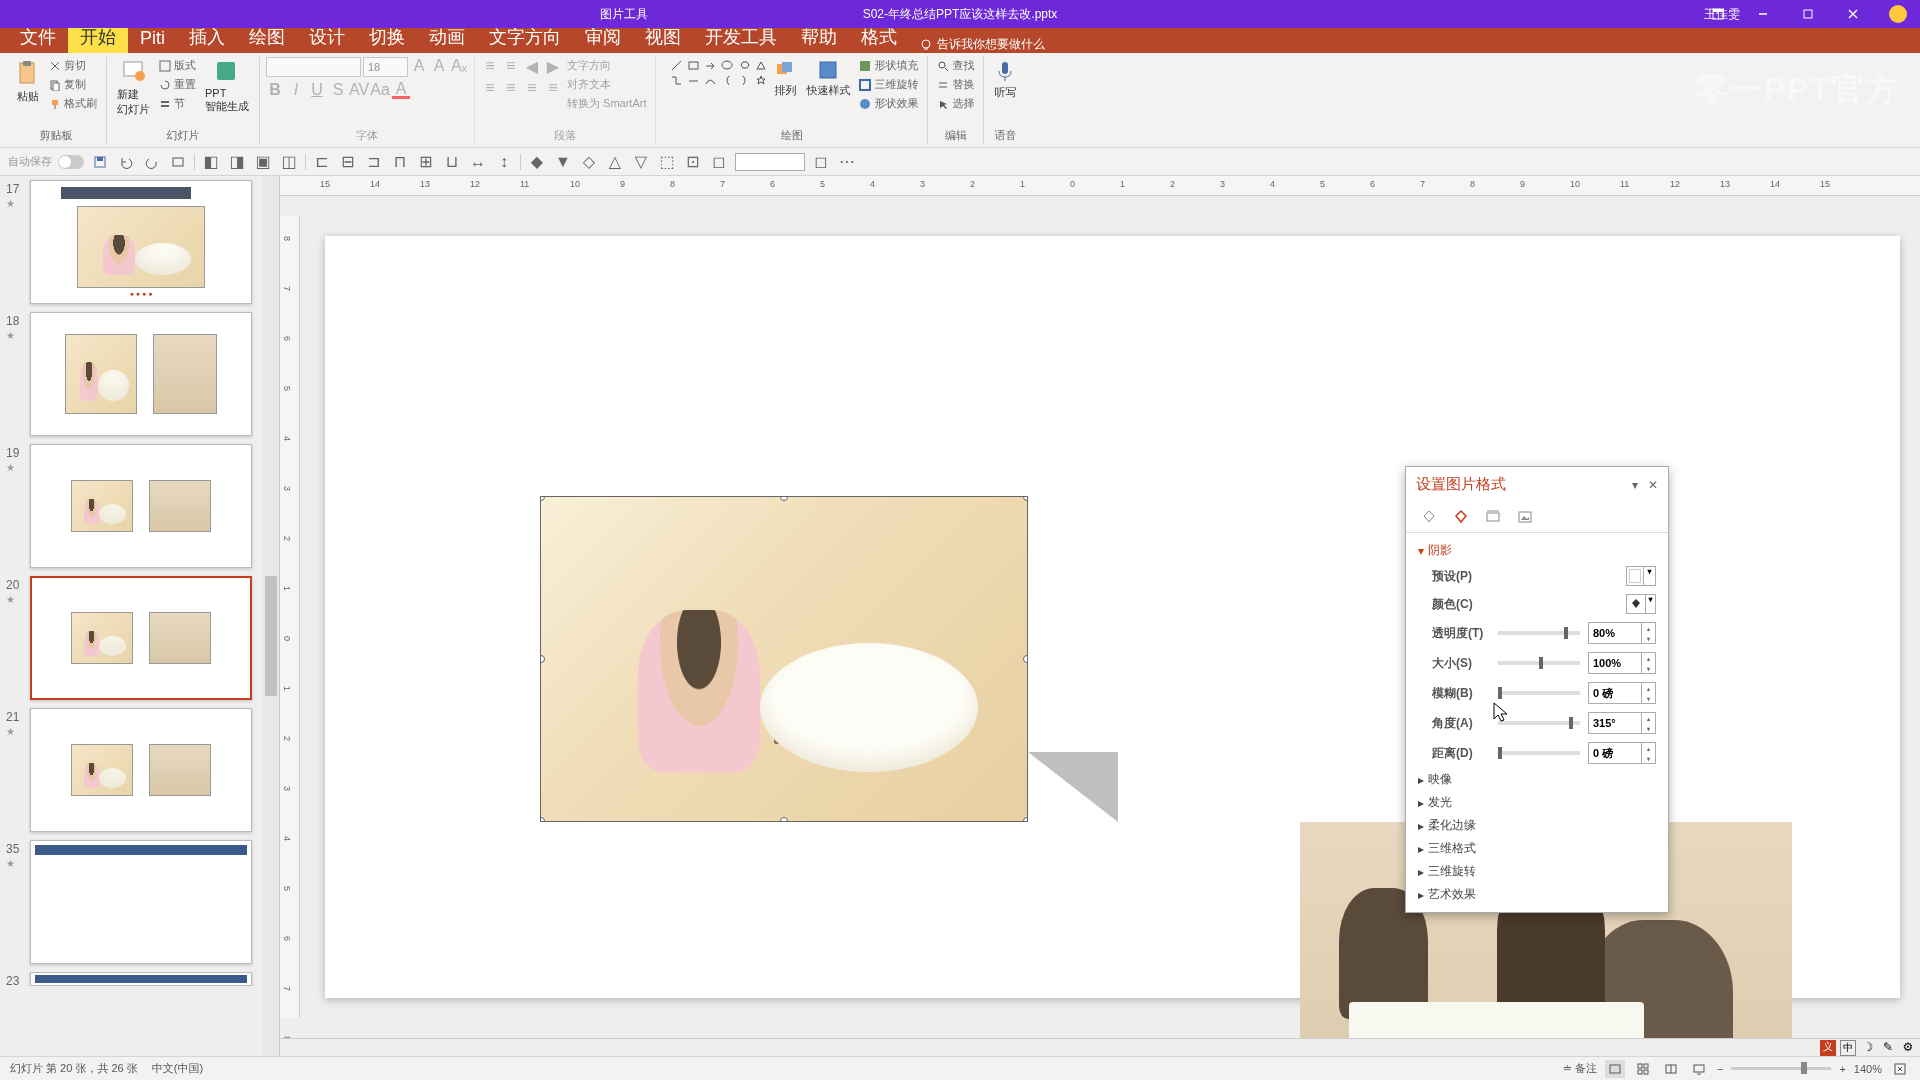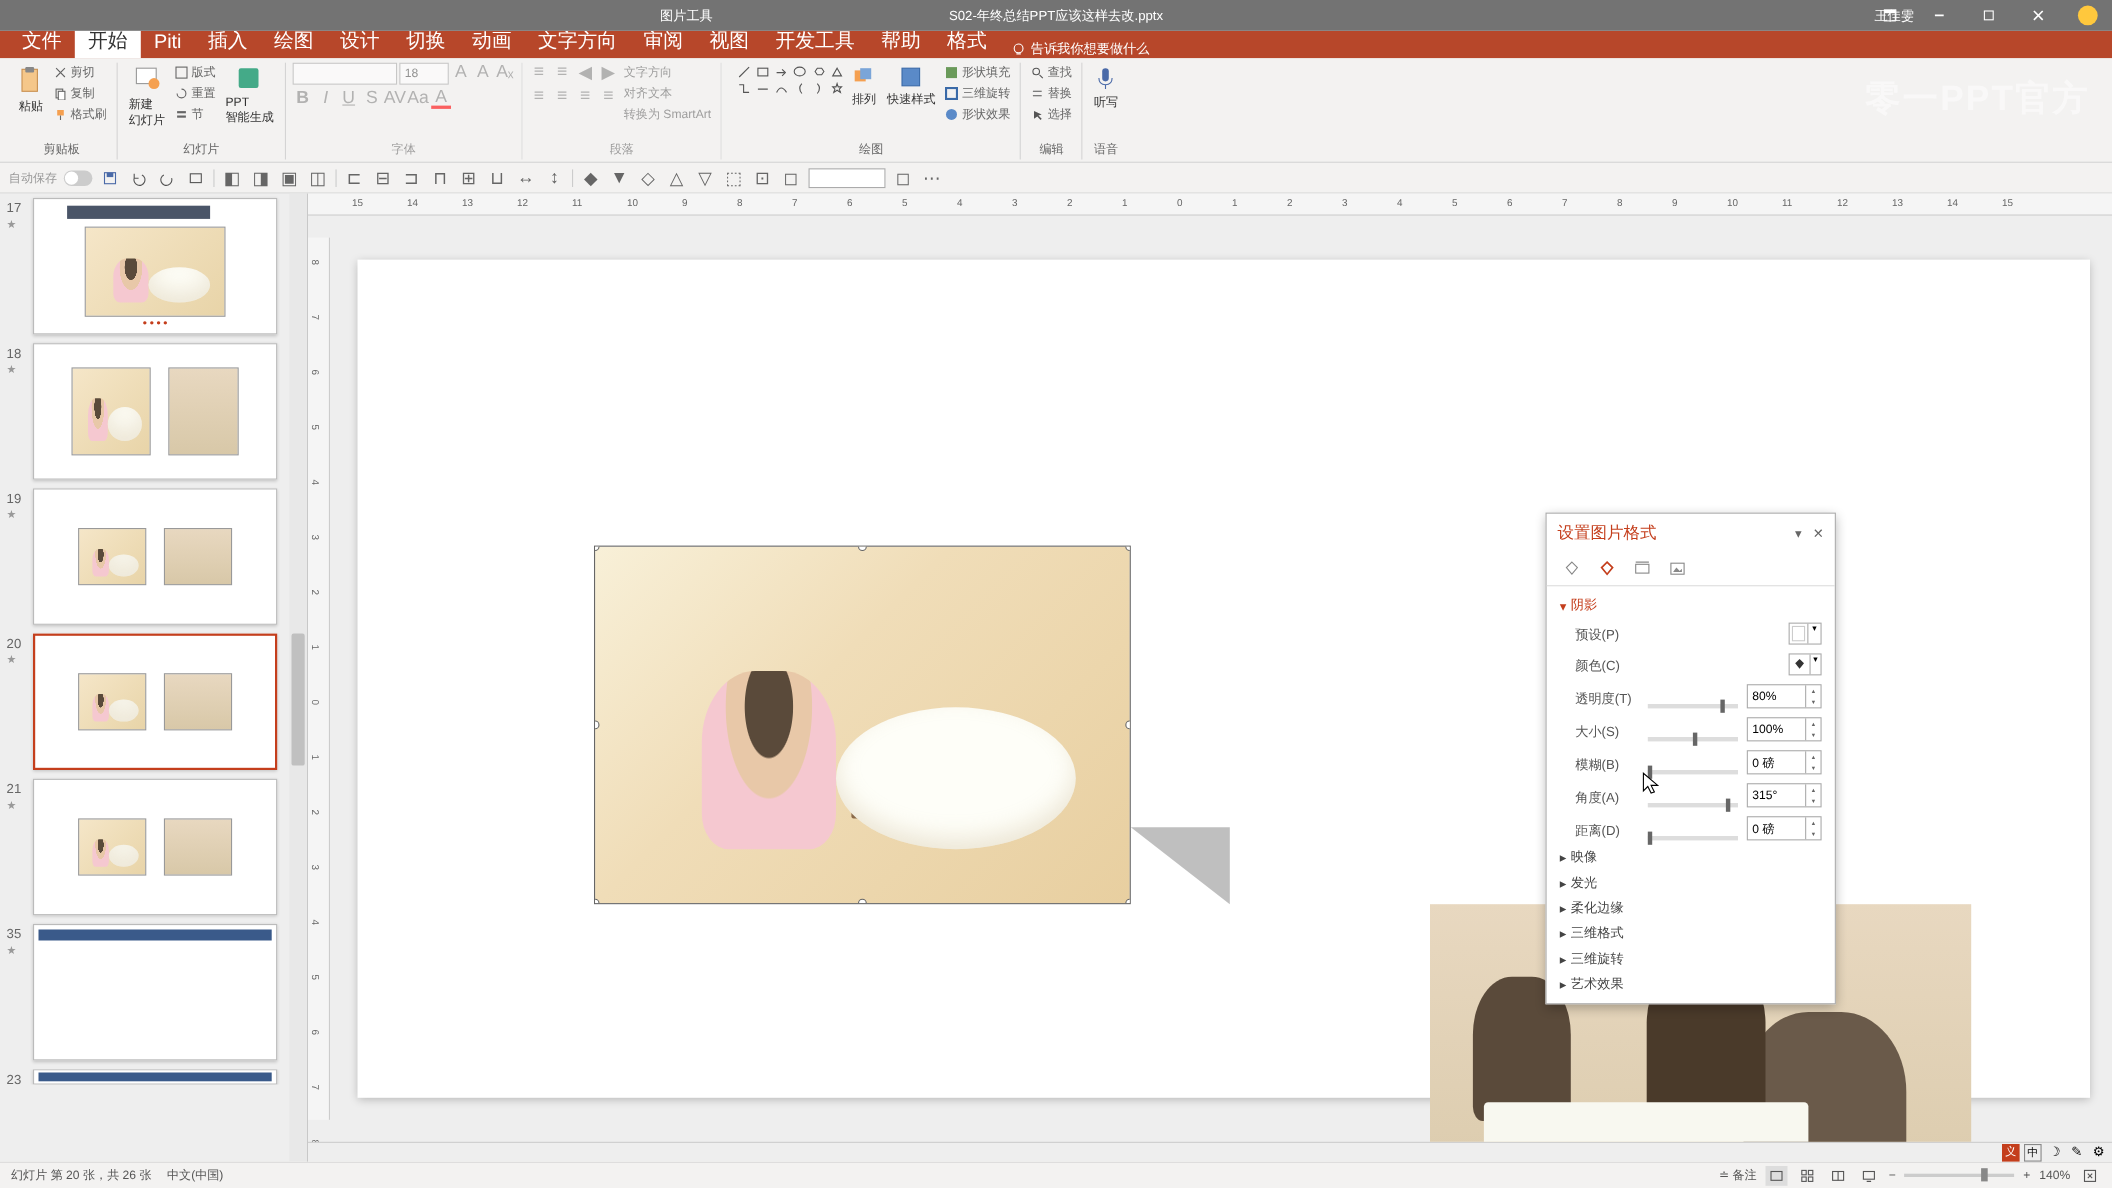--- a/index.html
+++ b/index.html
@@ -1,29 +1,29 @@
 <!DOCTYPE html>
 <html><head>
 <meta charset="utf-8">
 <style>
 * { margin: 0; padding: 0; box-sizing: border-box; font-family: "Microsoft YaHei", sans-serif; }
 body { background: #f3f3f3; overflow: hidden; width: 1920px; height: 1080px; }
 
 
-.titlebar { height: 28px; background: #737373; display: flex; align-items: center; color: #fff; font-size: 12px; position: relative; }
+.titlebar { height: 28px; background: #6d28d9; display: flex; align-items: center; color: #fff; font-size: 12px; position: relative; }
 .title-tools { position: absolute; left: 600px; }
 .title-file { position: absolute; left: 50%; transform: translateX(-50%); }
 .title-user { position: absolute; right: 180px; }
 .title-buttons { position: absolute; right: 0; display: flex; }
 .title-btn { width: 45px; height: 28px; display: flex; align-items: center; justify-content: center; cursor: pointer; }
 
 
 .ribbon-tabs { height: 25px; background: #b7472a; display: flex; align-items: flex-end; padding-left: 8px; }
 .tab { padding: 4px 12px; color: #fff; font-size: 18px; cursor: pointer; }
-.tab.active { background: #ffffff; color: #333; }
+.tab.active { background: #fde047; color: #333; }
 .tab.context { }
 .tell-me { display: flex; align-items: center; color: #fff; font-size: 12px; margin-left: 10px; margin-top: 48px; }
 .tell-me svg { margin-right: 4px; }
 
 
 .ribbon { height: 95px; background: #f3f2f1; border-bottom: 1px solid #d4d4d4; display: flex; padding: 4px 6px 0 6px; position: relative; }
 .ribbon-group { border-right: 1px solid #d4d4d4; padding: 0 6px; display: flex; flex-direction: column; justify-content: space-between; height: 88px; }
 .ribbon-group-label { font-size: 11px; color: #666; text-align: center; padding-bottom: 2px; }
 .ribbon-items { display: flex; align-items: flex-start; gap: 2px; flex: 1; }
 .ribbon-btn { display: flex; flex-direction: column; align-items: center; padding: 2px 4px; font-size: 11px; color: #333; cursor: pointer; }
@@ -80,21 +80,21 @@
 .format-pane { position: absolute; left: 1125px; top: 270px; width: 264px; background: #fff; border: 1px solid #ababab; box-shadow: 0 3px 10px rgba(0,0,0,0.3); font-size: 12px; z-index: 100; }
 .pane-header { display: flex; align-items: center; justify-content: space-between; padding: 8px 10px; }
 .pane-title { color: #c43e1c; font-size: 15px; }
 .pane-close { cursor: pointer; color: #666; }
 .pane-tabs { display: flex; gap: 10px; padding: 4px 12px; border-bottom: 1px solid #ddd; }
 .pane-tab { width: 22px; height: 22px; display: flex; align-items: center; justify-content: center; cursor: pointer; }
 .pane-tab.active svg { stroke: #c43e1c; fill: none; }
 .pane-section { padding: 6px 12px; }
 .pane-expand { display: flex; align-items: center; gap: 4px; cursor: pointer; padding: 3px 0; color: #444; }
 .pane-expand.open { color: #c43e1c; }
-.pane-row { display: flex; align-items: flex-end; padding: 4px 0 4px 14px; }
+.pane-row { display: flex; align-items: center; padding: 4px 0 4px 14px; font-weight: bold; }
 .pane-label { width: 58px; font-size: 12px; color: #555; }
 .pane-slider { flex: 1; height: 4px; background: #ddd; position: relative; margin: 0 8px; }
 .pane-slider-thumb { position: absolute; width: 4px; height: 12px; background: #666; top: -4px; }
 .pane-value { width: 68px; height: 22px; border: 1px solid #ababab; display: flex; align-items: center; padding: 0 4px; font-size: 11px; position: relative; }
 .pane-spinner { position: absolute; right: 0; top: 0; width: 14px; height: 100%; border-left: 1px solid #ababab; display: flex; flex-direction: column; }
 .pane-spinner div { flex: 1; display: flex; align-items: center; justify-content: center; font-size: 6px; color: #666; }
 .pane-color-btn { width: 30px; height: 20px; border: 1px solid #ababab; display: flex; }
 
 
 .hscroll { height: 18px; background: #eee; border-top: 1px solid #ccc; }

